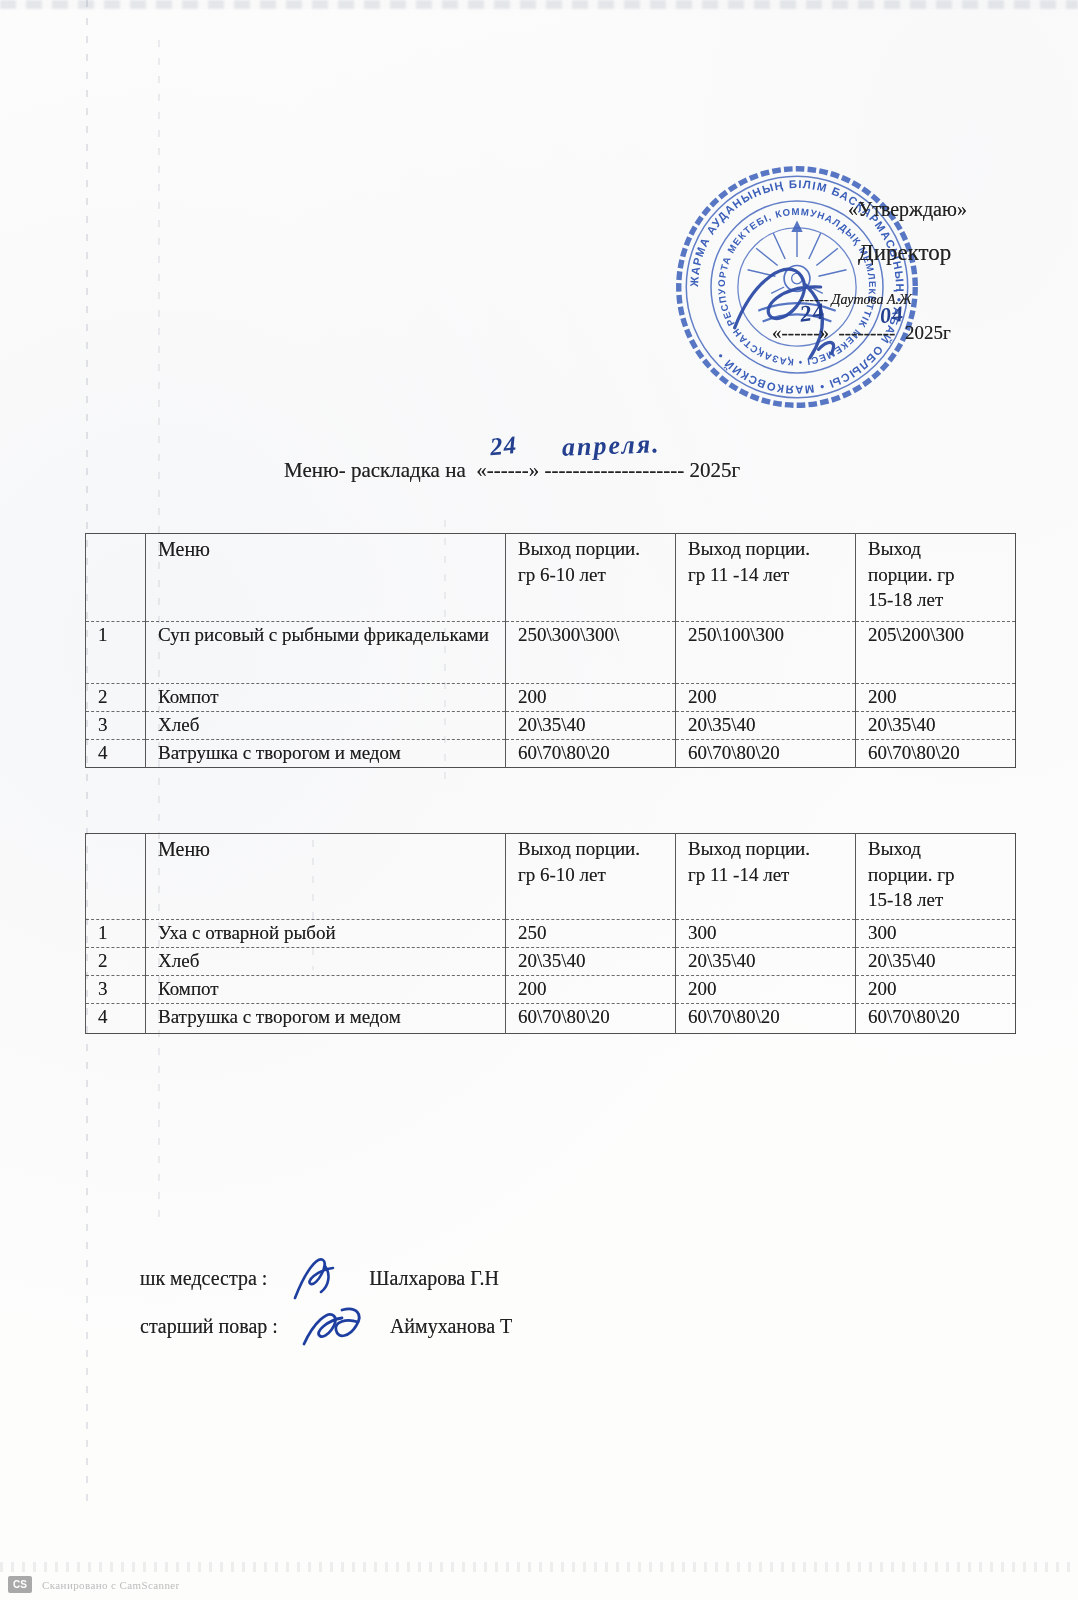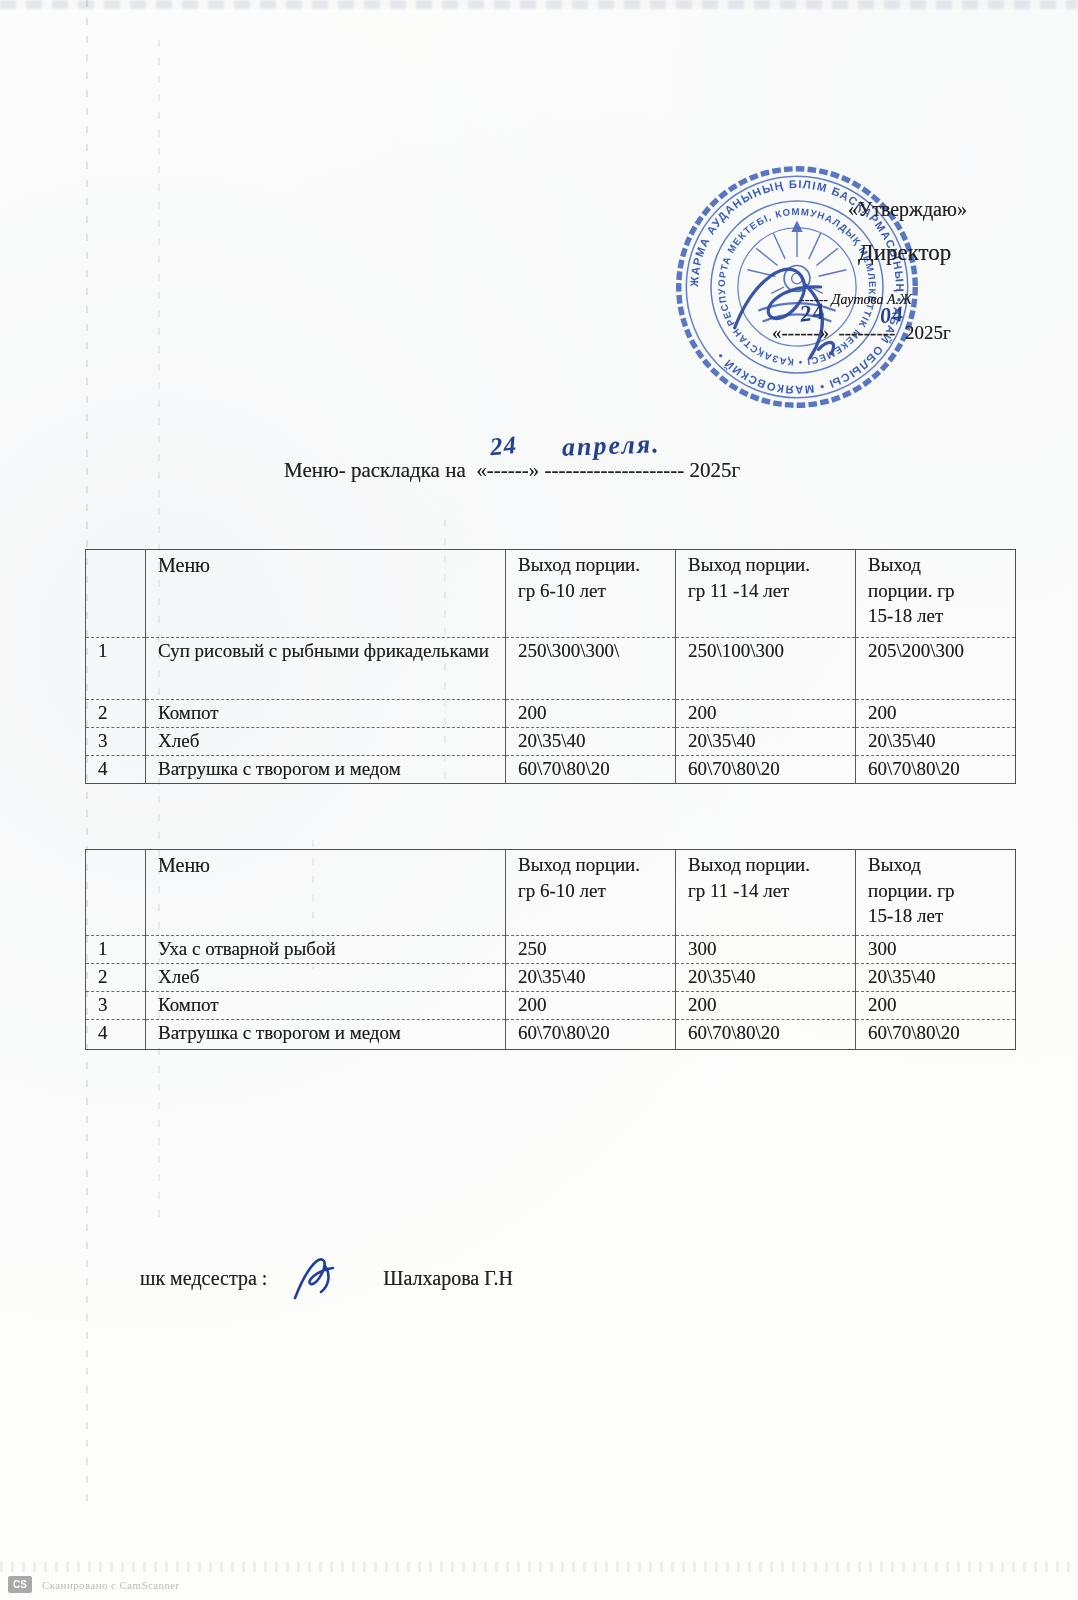--- a/index.html
+++ b/index.html
@@ -44,38 +44,38 @@
     z-index:3;opacity:.93;filter:blur(.35px);}
   
   .titleline{left:284px;top:458px;font-size:21px;z-index:2;}
   .titleline .gap{position:relative;display:inline-block;}
   .hw-day-title{position:absolute;left:14px;top:-26px;font-size:25px;transform:rotate(-5deg);}
   .hw-month-title{position:absolute;left:18px;top:-27px;font-size:26px;letter-spacing:2px;transform:rotate(-2deg);}
   .subtitle1{left:278px;top:497px;font-size:20px;}
   .subtitle2{left:150px;top:799px;font-size:20px;}
   
   table.menu{position:absolute;left:85px;border-collapse:collapse;table-layout:fixed;
-    font-size:19px;color:#1d1d1d;margin-top:16px;}
+    font-size:19px;color:#1d1d1d;}
   table.menu td, table.menu th{
     border-left:1.5px solid rgba(60,60,60,.85);
     border-top:1.5px dashed rgba(70,70,70,.8);
     padding:2px 8px 2px 12px;vertical-align:top;text-align:left;
     font-weight:normal;overflow:hidden;
     text-shadow:0 0 .5px rgba(20,20,20,.5);}
   table.menu{border:1.6px solid rgba(60,60,60,.9);}
   table.menu th{white-space:pre-line;line-height:1.35;}
   th.menuhead{text-align:center;font-size:20px;}
   .t1{top:533px;}
   .t2{top:833px;}
   .rownum{padding-left:10px;}
   
   .sigline{position:absolute;left:140px;font-size:20px;display:flex;align-items:center;gap:20px;}
   .sig1{top:1252px;}
   .sig2{top:1300px;}
-  .sigline .sig-name{margin-left:14px;text-shadow:0 0 .5px rgba(20,20,20,.55);}
+  .sigline .sig-name{text-shadow:0 0 .5px rgba(20,20,20,.55);}
   .sig-svg{display:inline-block;}
   
   .cswrap{position:absolute;left:8px;top:1576px;display:flex;align-items:center;gap:10px;z-index:6;}
   .cslogo{width:24px;height:17px;background:#a9a9a9;border-radius:2px;color:#fff;
     font-family:"Liberation Sans",sans-serif;font-size:10px;font-weight:bold;
     display:flex;align-items:center;justify-content:center;}
   .cstext{font-family:Liberation Serif, serif;font-size:11px;color:#bcbcbc;letter-spacing:.4px;}
 </style>
 </head>
 <body>
@@ -260,19 +260,29 @@
   <div class="sigline sig1">
     <span style="text-shadow:0 0 .5px rgba(20,20,20,.55);">шк медсестра :</span>
     <svg class="sig-svg" width="62" height="52" viewBox="0 0 62 52">
       <g fill="none" stroke="#1e3fa0" stroke-width="2.6" stroke-linecap="round">
         <path d="M8 46 C 18 20 30 4 36 8 C 42 12 30 34 24 32 C 18 30 30 18 46 16"></path>
         <path d="M38 14 C 44 22 42 34 34 40"></path>
       </g>
     </svg>
     <span class="sig-name">Шалхарова  Г.Н</span>
   </div>
+  <div class="sigline sig2">
+    <span style="text-shadow:0 0 .5px rgba(20,20,20,.55);">старший  повар :</span>
+    <svg class="sig-svg" width="72" height="52" viewBox="0 0 72 52">
+      <g fill="none" stroke="#1e3fa0" stroke-width="2.8" stroke-linecap="round">
+        <path d="M6 44 C 16 22 30 10 36 16 C 42 22 28 40 22 36 C 16 32 30 20 44 18"></path>
+        <path d="M44 10 C 58 6 66 14 58 26 C 52 36 40 40 38 30 C 36 22 48 18 60 22"></path>
+      </g>
+    </svg>
+    <span class="sig-name">Аймуханова Т</span>
+  </div>
 
   <div class="cswrap">
     <div class="cslogo">CS</div>
     <div class="cstext">Сканировано с CamScanner</div>
   </div>
 
 </div>
 
 </body></html>

